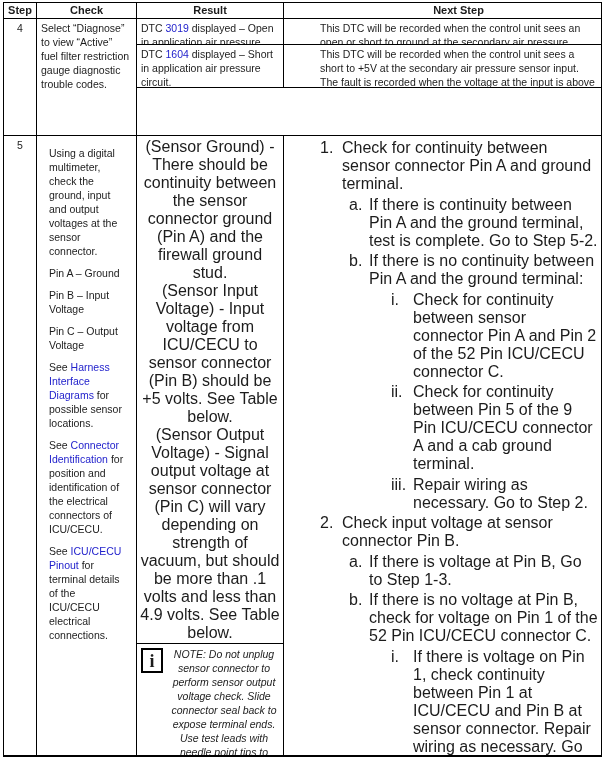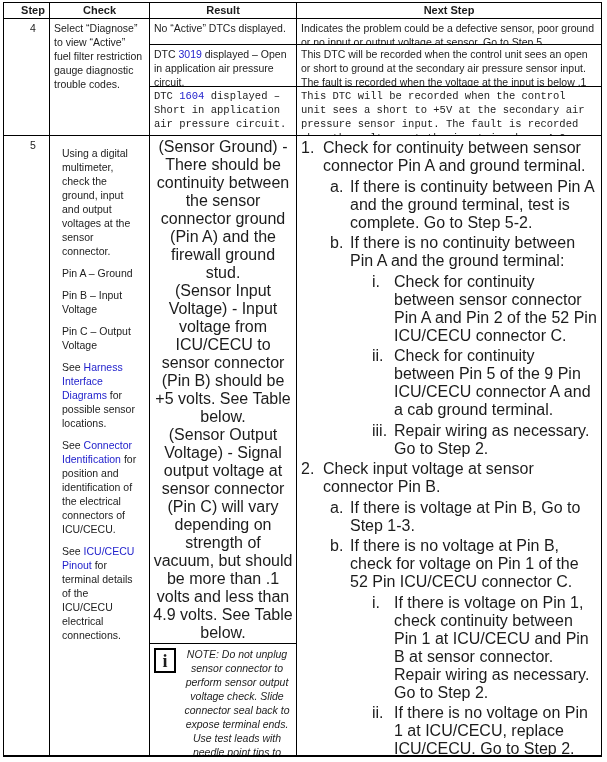--- a/index.html
+++ b/index.html
@@ -9,22 +9,22 @@
     font-family: "Liberation Sans", sans-serif; color:#1c1c1c;
   }
   .tbl {
     position:absolute; left:3px; top:2px; width:599px; height:755px;
     border:1.5px solid #000; border-bottom-width:2.5px;
     display:flex; flex-direction:column; background:#fff;
   }
   .hrow { display:flex; border-bottom:1px solid #000; height:16px; flex:none; }
   .hrow .c { font-weight:bold; font-size:11px; text-align:center; line-height:15px; padding:0; }
   .c { border-right:1px solid #000; overflow:hidden; }
-  .c.last { border-right:none; }
-  .colstep  { width:33px;  flex:none;margin-left:13px; }
+  .c.last { border-right:none;margin-left:32px; }
+  .colstep  { width:33px;  flex:none; }
   .colcheck { width:100px; flex:none; }
   .colres   { width:147px; flex:none; }
   .colnext  { flex:1; }
   .cell { font-size:10.5px; line-height:14px; padding:2px 4px; }
   .stepnum { text-align:center; padding-top:2px; }
   .brow { display:flex; }
   .r4 { height:117px; border-bottom:1px solid #000; flex:none; }
   .r4right { flex:1; display:flex; flex-direction:column; }
   .r4sub { display:flex; border-bottom:1px solid #000; overflow:hidden; }
   .r4right .r4sub:nth-of-type(1) { height:26px; }
@@ -63,24 +63,20 @@
       <div class="c colcheck">Check</div>
       <div class="c colres">Result</div>
       <div class="c colnext last">Next Step</div>
     </div>
 
     <div class="brow r4">
       <div class="c colstep cell stepnum">4</div>
       <div class="c colcheck cell">Select “Diagnose” to view “Active” fuel filter restriction gauge diagnostic trouble codes.</div>
       <div class="r4right">
 
-          <div class="r4sub">
-            <div class="c colres cell"><span>No “Active” DTCs displayed.</span><span class="link"></span><span></span></div>
-            <div class="c colnext cell last">Indicates the problem could be a defective sensor, poor ground or no input or output voltage at sensor.  Go to Step 5.</div>
-          </div>
 
           <div class="r4sub">
             <div class="c colres cell"><span>DTC </span><span class="link">3019</span><span> displayed – Open in application air pressure circuit.</span></div>
             <div class="c colnext cell last">This DTC will be recorded when the control unit sees an open or short to ground at the secondary air pressure sensor input.  The fault is recorded when the voltage at the input is below .1 volts.</div>
           </div>
 
           <div class="r4sub">
             <div class="c colres cell"><span>DTC </span><span class="link">1604</span><span> displayed – Short in application air pressure circuit.</span></div>
             <div class="c colnext cell last">This DTC will be recorded when the control unit sees a short to +5V at the secondary air pressure sensor input.  The fault is recorded when the voltage at the input is above 4.9 volts.</div>
           </div>

